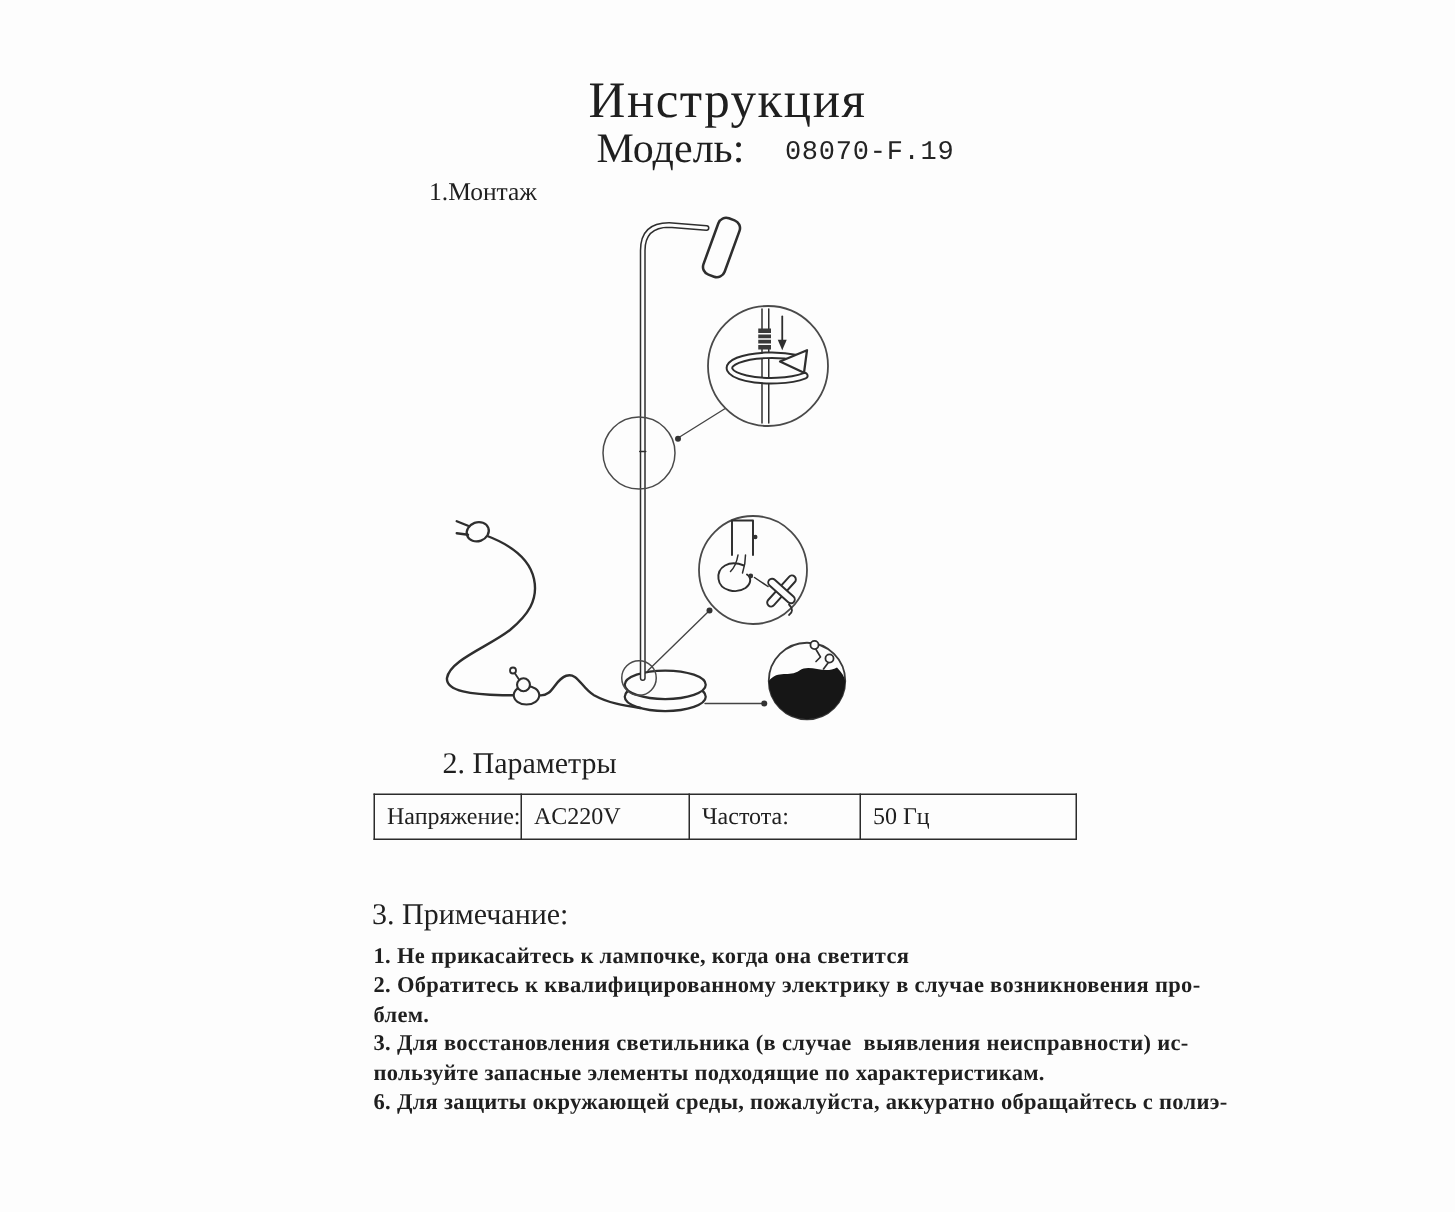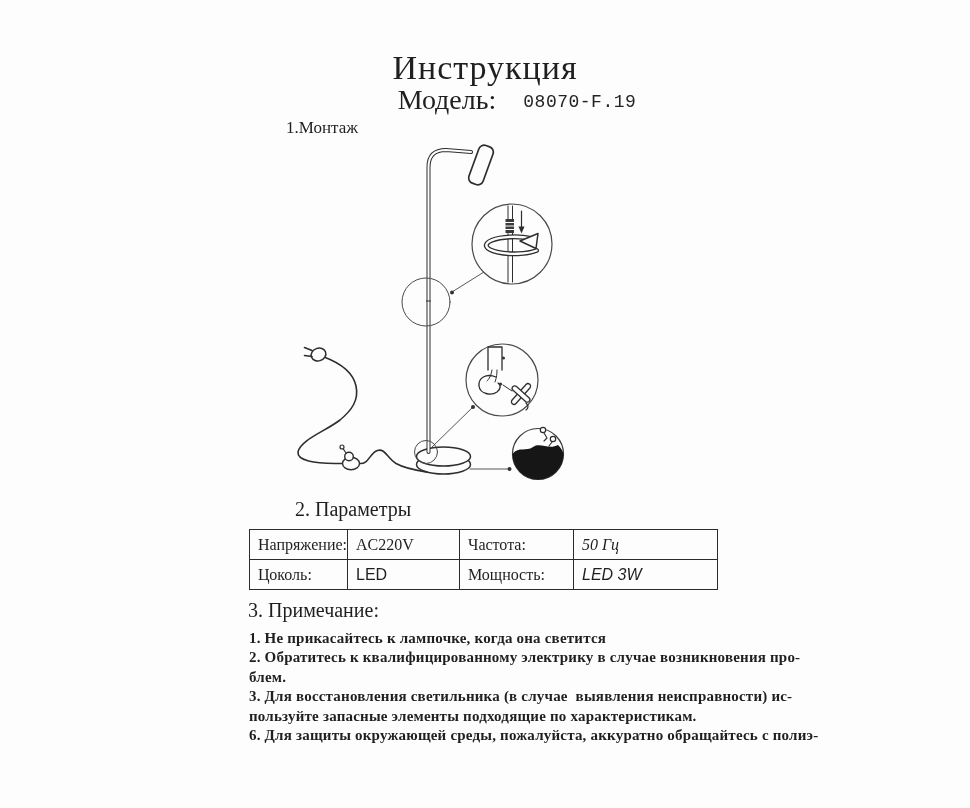--- a/index.html
+++ b/index.html
@@ -31,21 +31,21 @@
   table.params{
     top:529px;left:249px;position:absolute;
     border-collapse:collapse;table-layout:fixed;
   }
   table.params td{
     border:1.8px solid #2b2b2b;height:29px;
     padding:0 0 0 8px;font-size:16px;vertical-align:middle;
     white-space:nowrap;overflow:hidden;
   }
   td.c-l1{width:88px;} td.c-v1{width:103px;}
-  td.c-l2{width:105px;} td.c-v2{width:135px;font-style:italic;}
+  td.c-l2{width:105px;} td.c-v2{width:135px;}
   .val-sans{font-family:"Liberation Sans", sans-serif;font-size:15px;}
   .val-sans-sm{font-family:"Liberation Sans", sans-serif;font-size:13px;}
   .notes{top:629px;left:249px;width:500px;}
   .note-line{
     font-size:15px;font-weight:600;line-height:19.4px;
     white-space:pre;letter-spacing:0.2px;
   }
 </style>
 </head>
 <body>
@@ -166,26 +166,20 @@
 <div class="abs sec-heading sec-params">2. Параметры</div>
 
 <table class="params">
   <tbody>
       <tr>
     <td class="c-l1">Напряжение:</td>
     <td class="c-v1">AC220V</td>
     <td class="c-l2">Частота:</td>
     <td class="c-v2">50 Гц</td>
   </tr>
-  <tr>
-    <td class="c-l1">Цоколь:</td>
-    <td class="c-v1 val-sans">LED</td>
-    <td class="c-l2">Мощность:</td>
-    <td class="c-v2 val-sans-sm">LED 3W</td>
-  </tr>
 </tbody>
   </table>
 
 <div class="abs sec-heading sec-notes">3. Примечание:</div>
 
 <div class="abs notes">
   <div class="note-line">1. Не прикасайтесь к лампочке, когда она светится</div>
   <div class="note-line">2. Обратитесь к квалифицированному электрику в случае возникновения про-</div>
   <div class="note-line">блем.</div>
   <div class="note-line">3. Для восстановления светильника (в случае  выявления неисправности) ис-</div>

